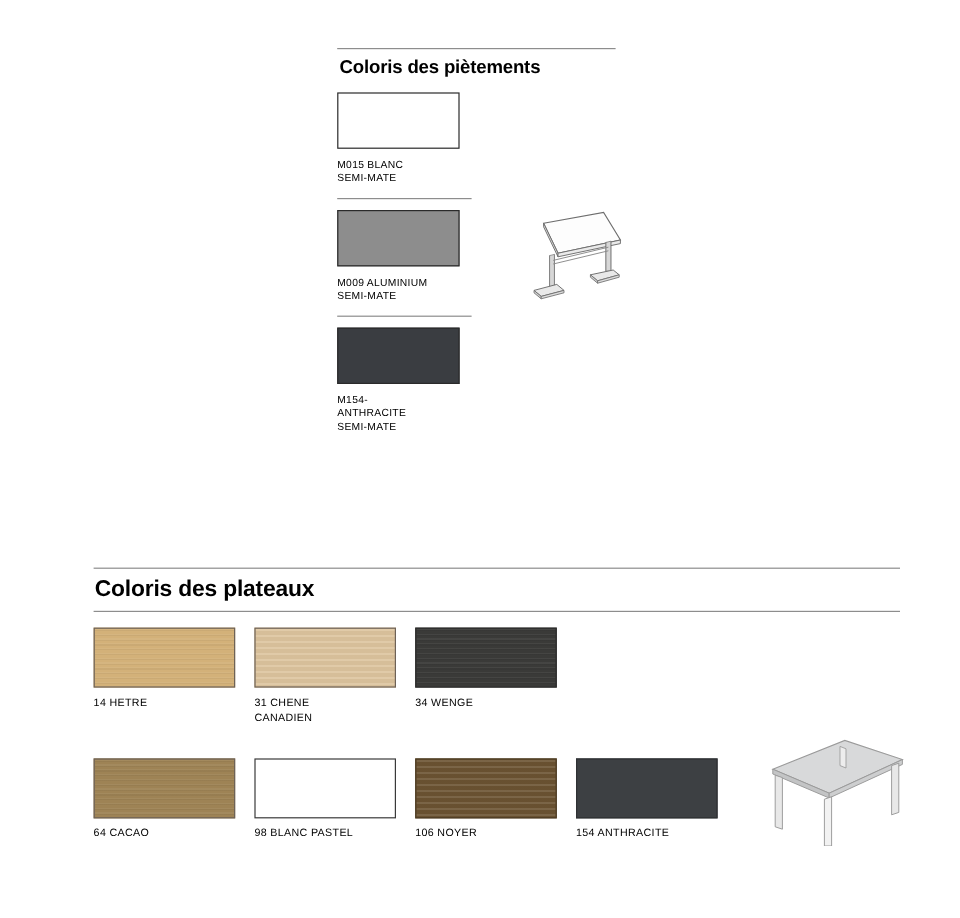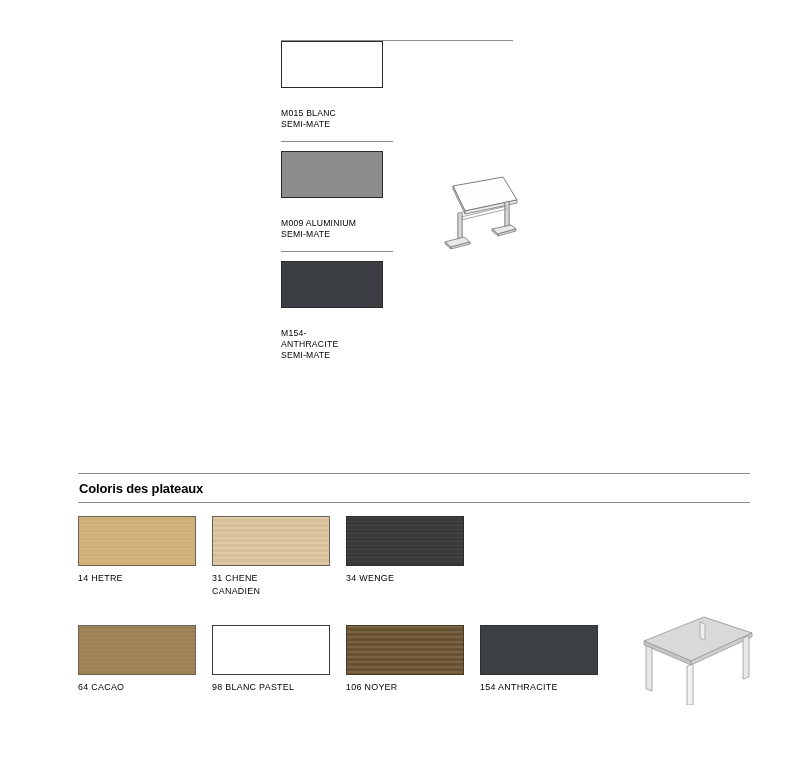--- a/index.html
+++ b/index.html
@@ -39,21 +39,21 @@
   .piet-swatch {
     width: 102px;
     height: 47px;
     border: 1px solid #2a2a2a;
     box-sizing: border-box;
   }
   .piet-label {
     font-size: 8.6px;
     line-height: 11.4px;
     letter-spacing: 0.25px;
-    margin-top: 20px;
+    margin-top: 8px;
     white-space: pre-line;
   }
   .piet-sep {
     height: 1px;
     background: #8d8d8d;
     width: 112px;
     margin: 10px 0 9px 0;
   }
 
   
@@ -71,21 +71,21 @@
     left: 78px;
     top: 473px;
     width: 672px;
   }
   #section-plateaux .sec-rule-top {
     height: 1px;
     background: #8d8d8d;
     width: 672px;
   }
   #plateaux-title {
-    font-size: 13px;
+    font-size: 19px;
     font-weight: bold;
     letter-spacing: -0.15px;
     margin: 7px 0 6px 1px;
     white-space: nowrap;
   }
   #section-plateaux .sec-rule-mid {
     height: 1px;
     background: #8d8d8d;
     width: 672px;
     margin-bottom: 13px;
@@ -152,20 +152,21 @@
     height: 92px;
   }
 </style>
 </head>
 <body>
 
 <div id="section-pietements">
 
   <div class="sec-rule"></div>
 
+  <div id="pietements-title">Coloris des piètements</div>
 
   <div class="piet-item">
     <div class="piet-swatch" style="background:#ffffff;"></div>
     <div class="piet-label">M015 BLANC
 SEMI-MATE</div>
   </div>
 
   <div class="piet-sep"></div>
 
   <div class="piet-item">

